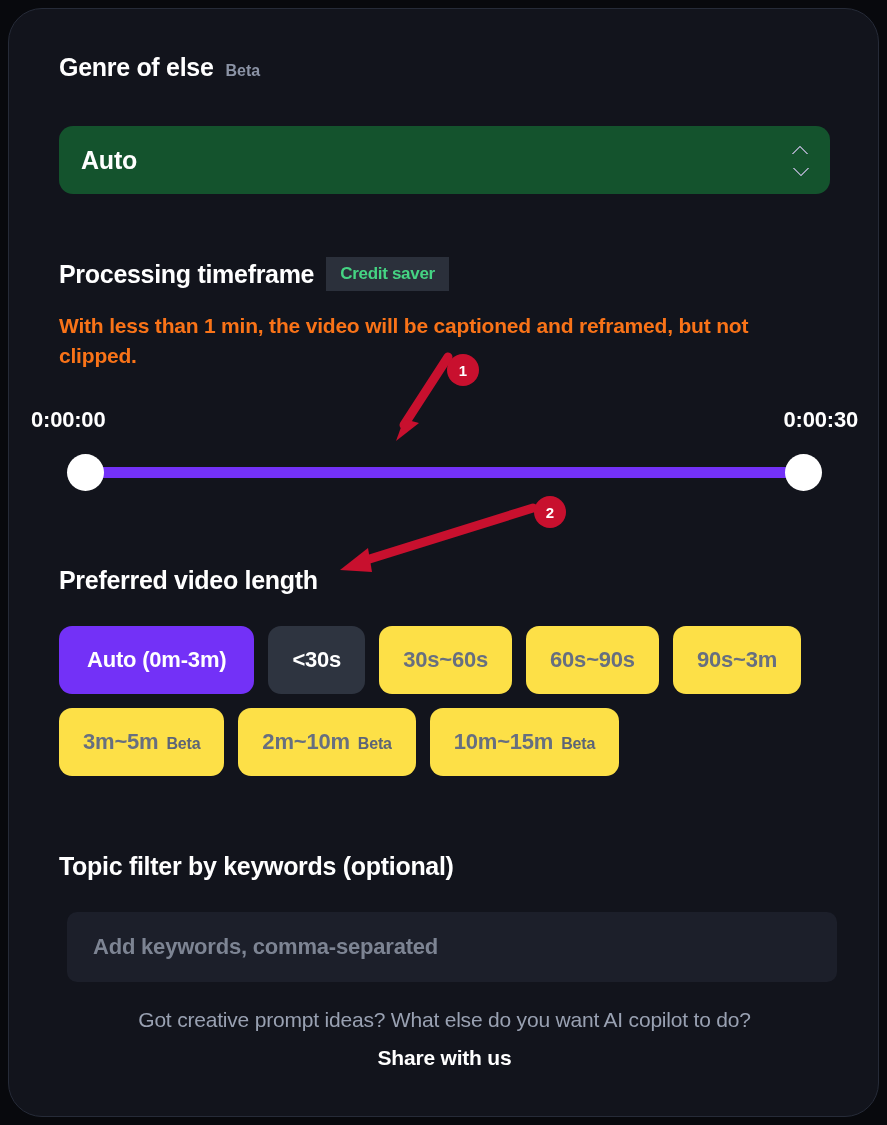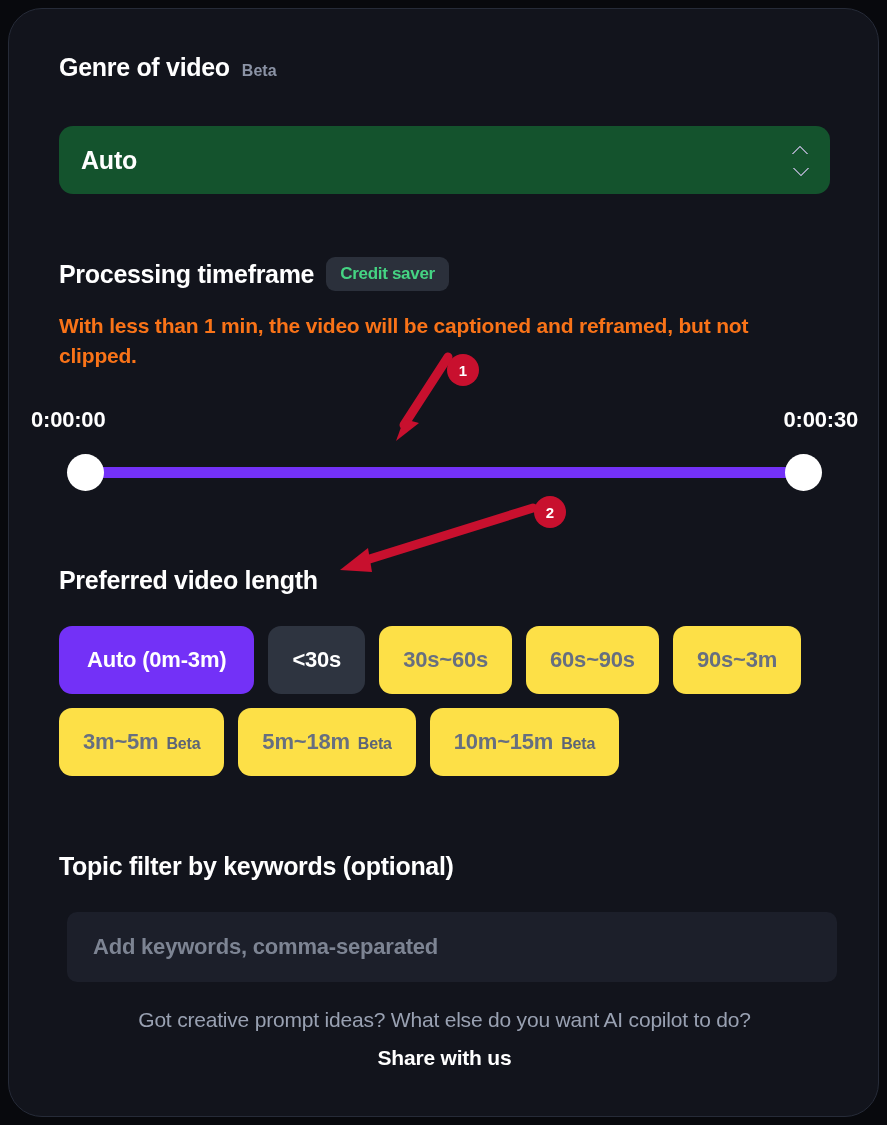--- a/index.html
+++ b/index.html
@@ -59,21 +59,21 @@
     letter-spacing: 0px;
     position: relative;
     top: 3px;
   }
   .badge {
     background: #2b303b;
     color: #45d483;
     font-size: 17px;
     font-weight: bold;
     padding: 8px 14px 9px;
-    border-radius: 9px;
+    border-radius: 0;
     line-height: 1;
   }
 
   
   .genre-wrap { margin-top: 44px; }
   .select-box {
     position: relative;
     height: 68px;
     background: #14532d;
     border-radius: 14px;
@@ -283,21 +283,21 @@
   .badge2 { left: 534px; top: 496px; }
 </style>
 </head>
 <body>
 
 <div class="screen">
   <div class="panel">
 
     <div class="inner" style="top:44px;">
       <div class="section-head">
-        <span>Genre of video</span>
+        <span>Genre of else</span>
         <span class="beta-tag">Beta</span>
       </div>
 
       <div class="genre-wrap">
         <div class="select-box">
           <span class="select-value">Auto</span>
           <span class="stepper">
             <span class="chev up"></span>
             <span class="chev down"></span>
           </span>
@@ -343,21 +343,21 @@
         <span>60s~90s</span>
       </div>
       <div class="chip">
         <span>90s~3m</span>
       </div>
       <div class="chip">
         <span>3m~5m</span>
         <span class="chip-beta">Beta</span>
       </div>
       <div class="chip">
-        <span>5m~18m</span>
+        <span>2m~10m</span>
         <span class="chip-beta">Beta</span>
       </div>
       <div class="chip">
         <span>10m~15m</span>
         <span class="chip-beta">Beta</span>
       </div>
     </div>
 
     <div class="section-head kw-head">
       <span>Topic filter by keywords (optional)</span>

